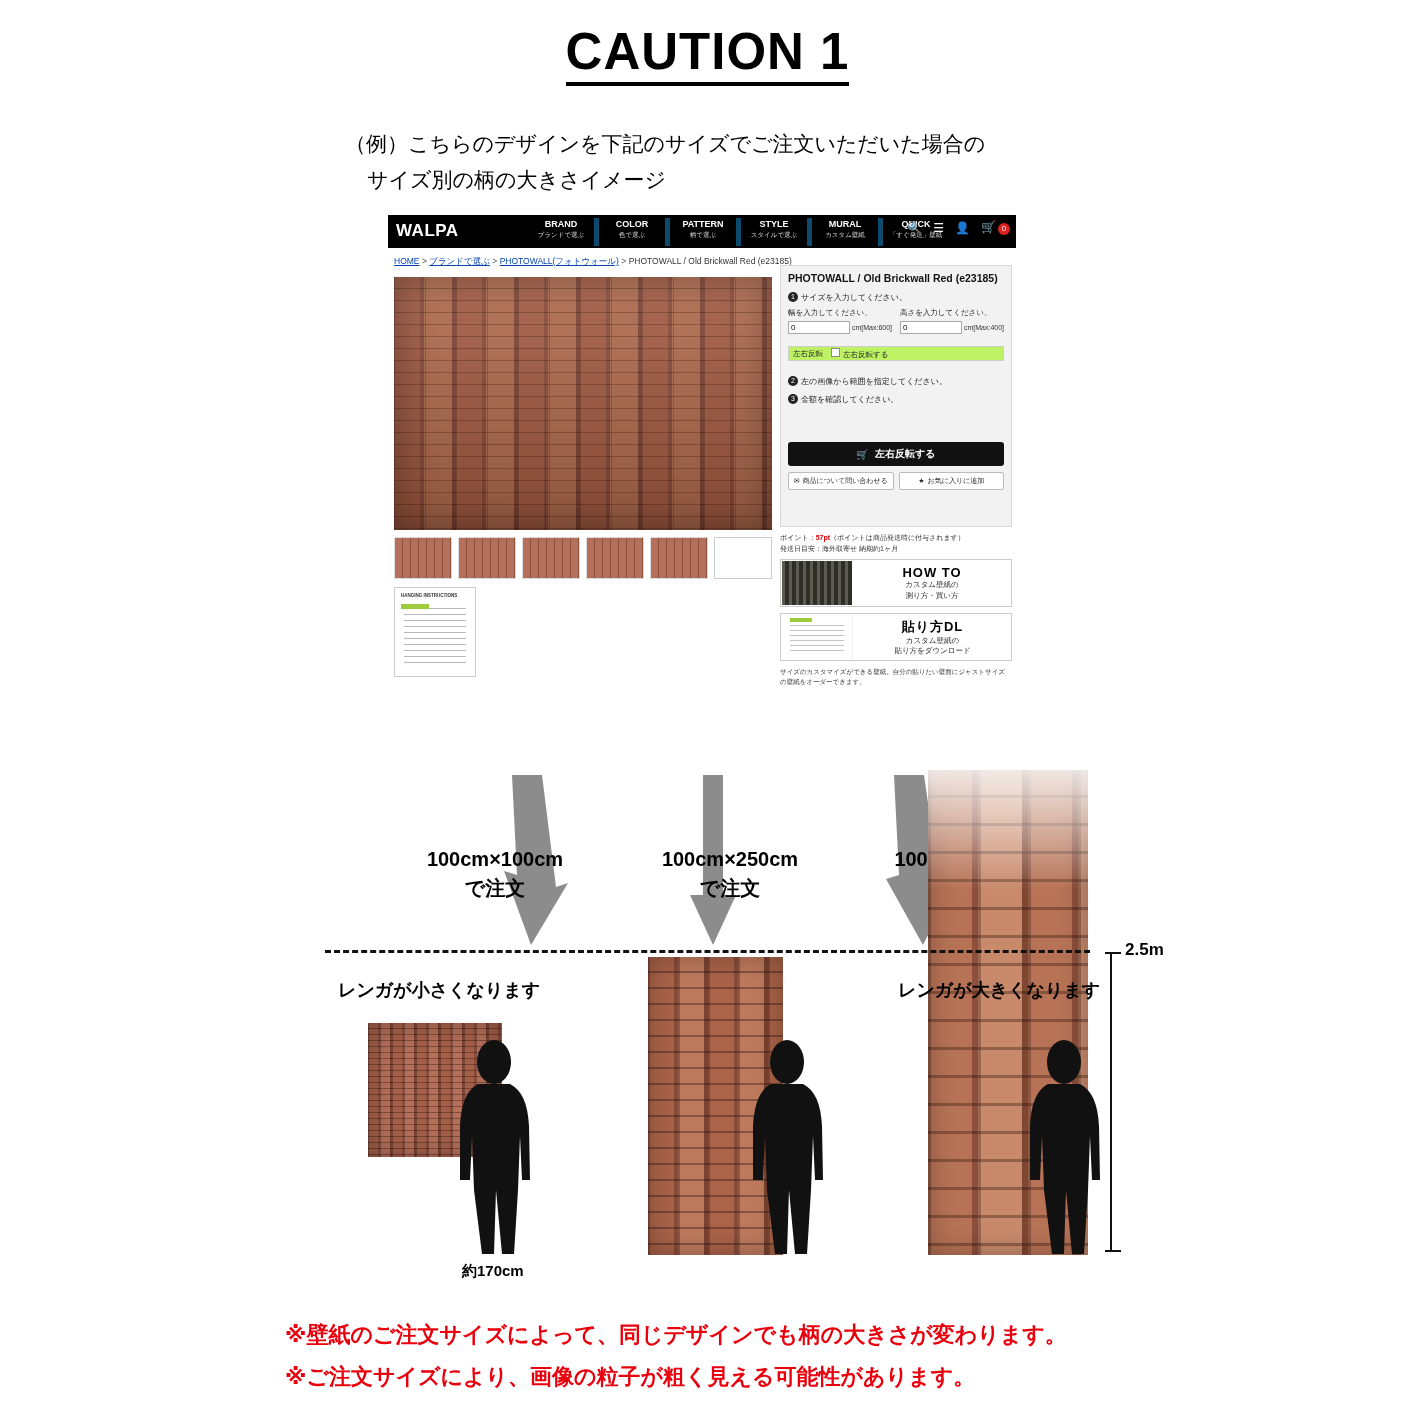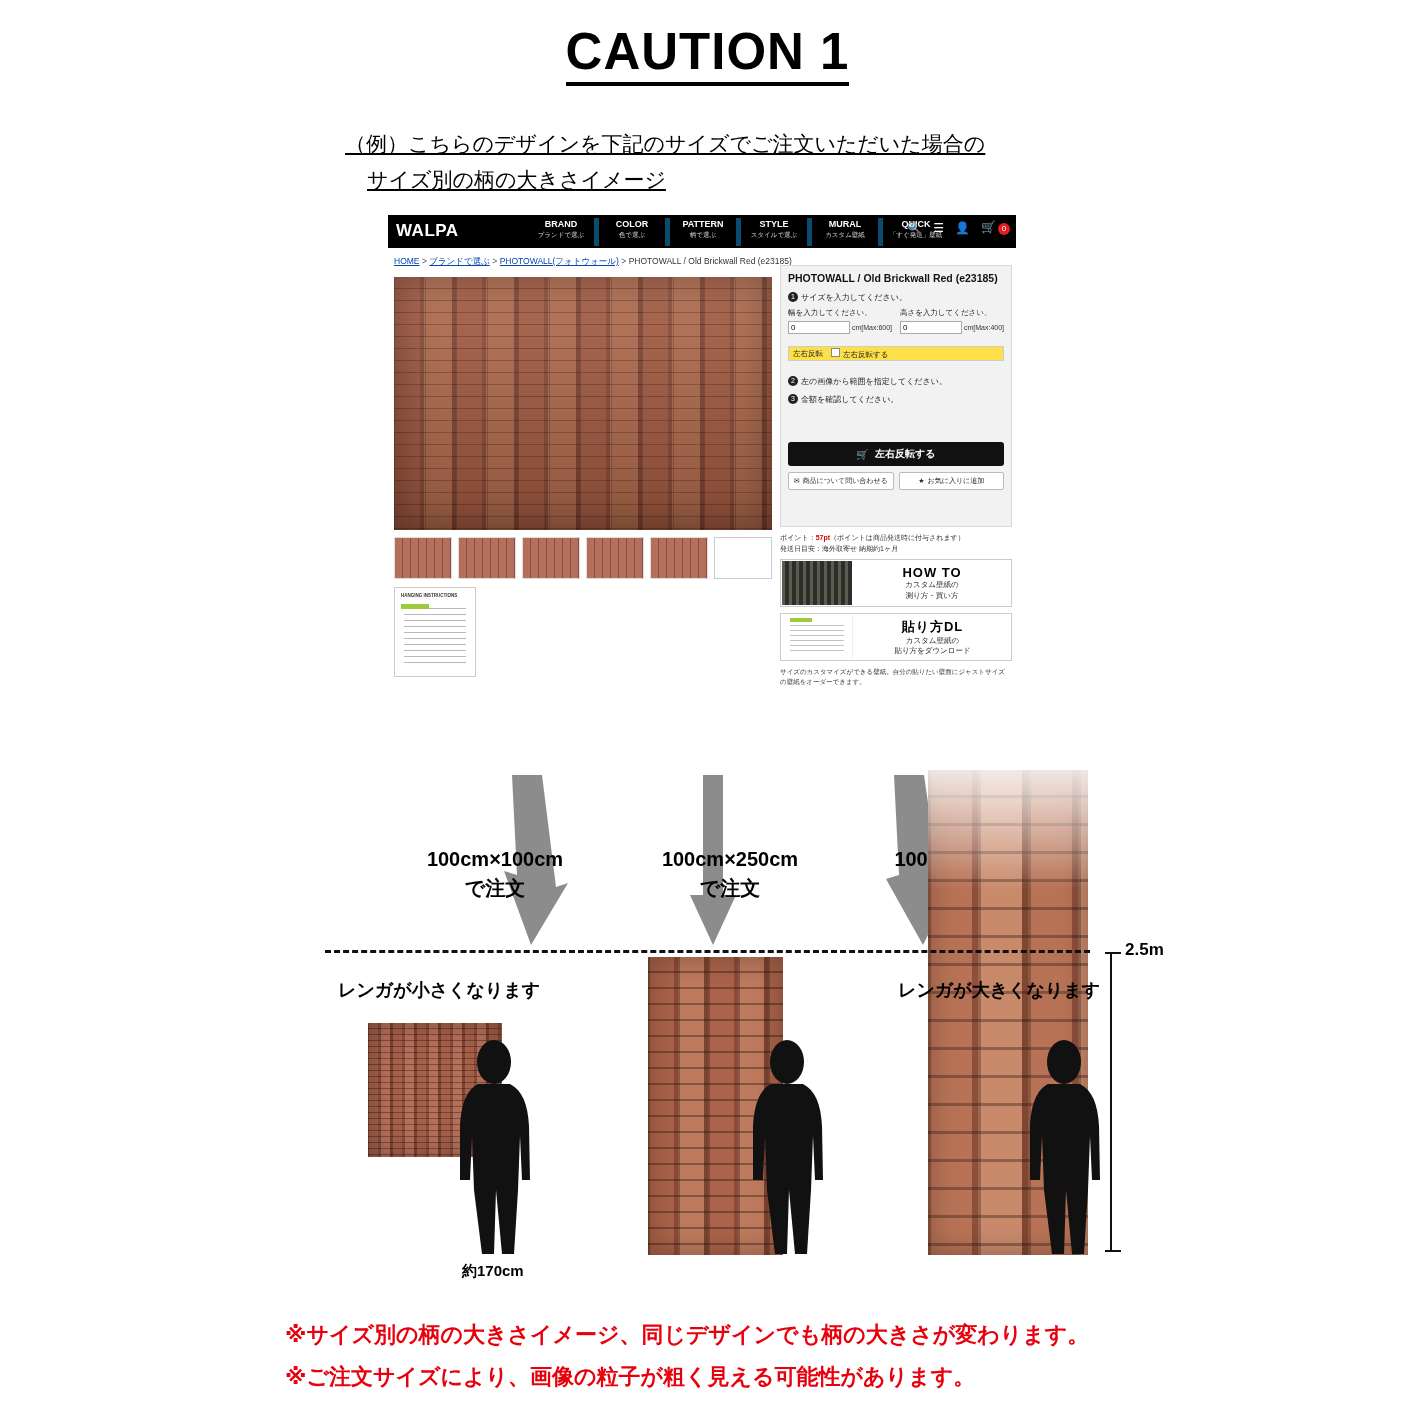--- a/index.html
+++ b/index.html
@@ -17,21 +17,21 @@
   .title{
     position:absolute;left:0;top:22px;width:1415px;
     text-align:center;font-size:51px;font-weight:bold;
     letter-spacing:1px;
   }
   .title span{border-bottom:4px solid #000;padding-bottom:2px;}
 
   
   .lead{
     position:absolute;left:345px;top:126px;width:900px;
-    font-size:21px;line-height:1.7;text-decoration:underline;
+    font-size:21px;line-height:1.7;
   }
   .lead .l2{display:block;margin-left:22px;}
 
   
   .shot{
     position:absolute;left:388px;top:215px;width:628px;height:545px;
     background:#ffffff;
   }
   .shot-header{
     position:absolute;left:0;top:0;width:628px;height:33px;
@@ -97,21 +97,21 @@
   .finput{
     display:flex;align-items:center;gap:2px;
   }
   .finput input{
     width:62px;height:13px;border:1px solid #aaa;background:#fff;
     font-size:8px;padding:0 2px;box-sizing:border-box;
   }
   .funit{font-size:7px;color:#333;}
   .flip{
     position:absolute;left:7px;top:80px;width:216px;height:15px;
-    background:#fde047;border:1px solid #ccc;font-size:7.5px;color:#222;
+    background:#bef264;border:1px solid #ccc;font-size:7.5px;color:#222;
     display:flex;align-items:center;gap:8px;padding:0 4px;box-sizing:border-box;
   }
   .flip .chk{width:7px;height:7px;border:1px solid #888;background:#fff;display:inline-block;margin-right:3px;}
   .price{
     position:absolute;left:7px;top:148px;font-size:9px;color:#111;margin-top:27px;
   }
   .price b{font-size:17px;color:#111;}
   .price .tax{font-size:8px;}
   .cartbtn{
     position:absolute;left:7px;top:176px;width:216px;height:24px;
@@ -485,16 +485,16 @@
 
   <div class="person" style="left:1022px;top:1040px;">
     <svg width="84" height="215" viewBox="0 0 84 215">
       <g fill="#111">
         <ellipse cx="42" cy="22" rx="17" ry="22"></ellipse>
         <path d="M26 44 C14 50 9 66 8 86 L8 140 L18 140 L20 96 L22 150 L30 214 L42 214 L44 150 L50 214 L62 214 L66 150 L68 96 L70 140 L78 140 L77 86 C76 64 70 50 58 44 Z"></path>
       </g>
     </svg>
   </div>
 
-  <div class="warn w1">※サイズ別の柄の大きさイメージ、同じデザインでも柄の大きさが変わります。</div>
+  <div class="warn w1">※壁紙のご注文サイズによって、同じデザインでも柄の大きさが変わります。</div>
   <div class="warn w2">※ご注文サイズにより、画像の粒子が粗く見える可能性があります。</div>
 
 </div>
 
 </body></html>

